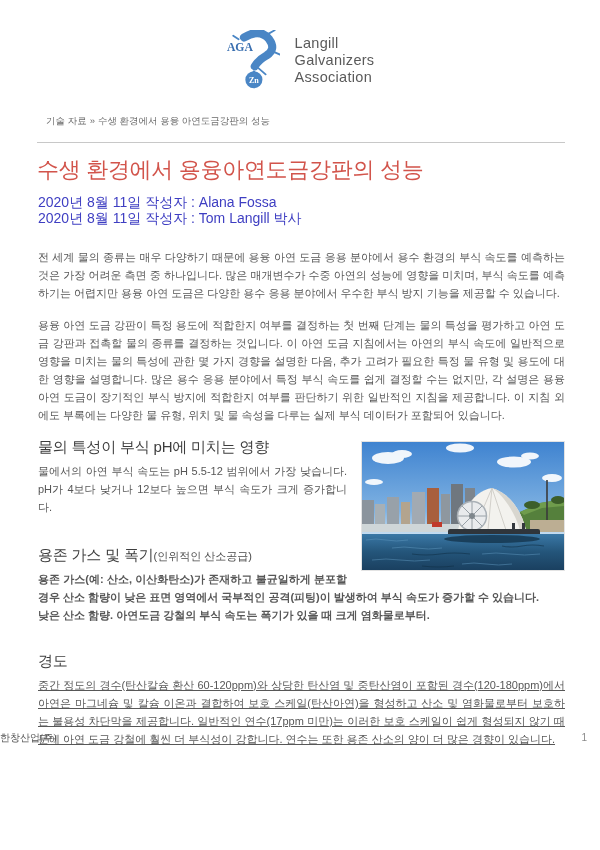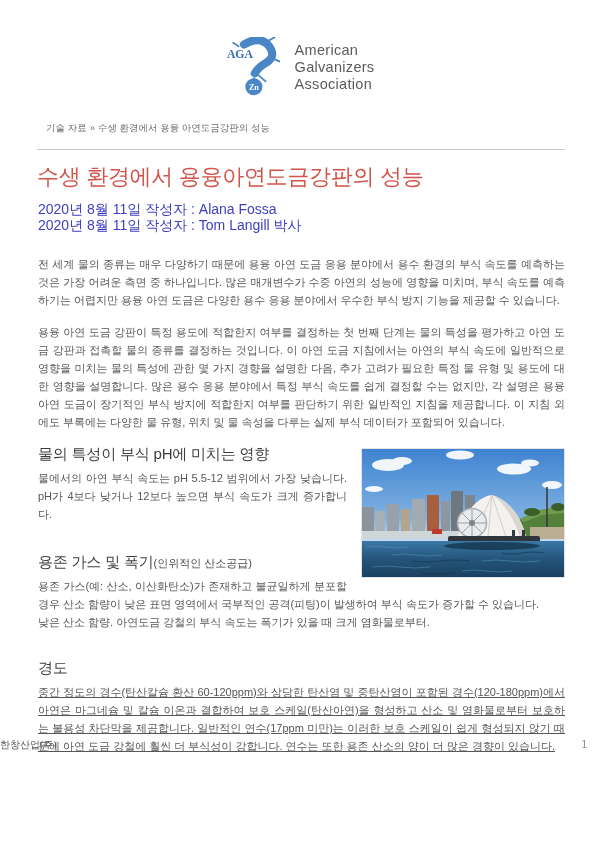--- a/index.html
+++ b/index.html
@@ -1,17 +1,17 @@
 <!DOCTYPE html>
 <html><head>
 <meta charset="utf-8">
 <style>
   html,body { margin:0; padding:0; background:#ffffff; }
   .page {
-    position:relative; width:600px; height:754px; margin:7px auto;
+    position:relative; width:600px; height:754px; margin:0 auto;
     background:#ffffff; overflow:hidden;
     font-family:"Liberation Sans","DejaVu Sans",sans-serif;
     color:#575757;
     -webkit-font-smoothing:antialiased;
   }
   
   .logo-row { display:flex; justify-content:center; align-items:center; gap:15px; padding-top:30px; }
   .logo-mark { width:54px; height:60px; flex:0 0 auto; }
   .logo-org { font-size:14.5px; line-height:17px; color:#5a5a5a; letter-spacing:0.3px; }
   
@@ -33,21 +33,21 @@
   .sec-intro p.body { margin-top:5px; }
   .sec-intro p.body + p.body { margin-top:14px; }
   .float-wrap { margin-top:14px; }
   .photo {
     float:right; width:202px; height:128px; margin:3px 0 12px 14px; padding:0;
     border:1px solid #e3e3e3; box-sizing:content-box;
   }
   .photo svg { display:block; }
   .sec-ph p.body { margin-top:5px; }
   .sec-gas { margin-top:30px; }
-  .sec-gas p.body { margin-top:5px; }
+  .sec-gas p.body { margin-top:5px;font-weight:bold; }
   .sec-gas p.body + p.body { margin-top:0; }
   .sec-hardness { clear:both; margin-top:28px; }
   .sec-hardness p.body { margin-top:5px;text-decoration:underline; }
   
   .footer { position:absolute; left:0; right:0; bottom:9px; height:14px; font-size:10px; }
   .footer-company { position:absolute; left:0; right:0; text-align:left; color:#565656;font-family:Liberation Serif, serif; }
   .page-num { position:absolute; right:13px; top:1px; color:#8a8a8a; }
 </style>
 </head>
 <body>
@@ -57,21 +57,21 @@
   <div class="logo-row">
     <svg class="logo-mark" viewBox="0 0 60 66" xmlns="http://www.w3.org/2000/svg">
       <path d="M20,8 Q38,-3 48,10 Q56,21 45,28 Q36,33 32,40" stroke="#4a86c5" stroke-width="9" fill="none" stroke-linecap="round"></path>
       <path d="M47,4 l7,-4 M53,24 l7,3 M36,42 l8,7 M14,10 l-6,-4" stroke="#4a86c5" stroke-width="2" fill="none" stroke-linecap="round"></path>
       <text x="1" y="23" fill="#3a6fb0" font-size="13" font-weight="bold" font-family="Liberation Serif, serif">AGA</text>
       <circle cx="31" cy="55" r="9.5" fill="#4a86c5"></circle>
       <path d="M31,44 l4,5 h-8 z" fill="#4a86c5"></path>
       <text x="31" y="59" fill="#ffffff" font-size="9" font-weight="bold" text-anchor="middle" font-family="Liberation Serif, serif">Zn</text>
     </svg>
     <div class="logo-org">
-      <div>American</div>
+      <div>Langill</div>
       <div>Galvanizers</div>
       <div>Association</div>
     </div>
   </div>
 
   <nav class="breadcrumb">
     <a>기술 자료</a><span class="crumb-sep">»</span><span>수생 환경에서 용융 아연도금강판의 성능</span>
   </nav>
 
   <hr class="divider">

